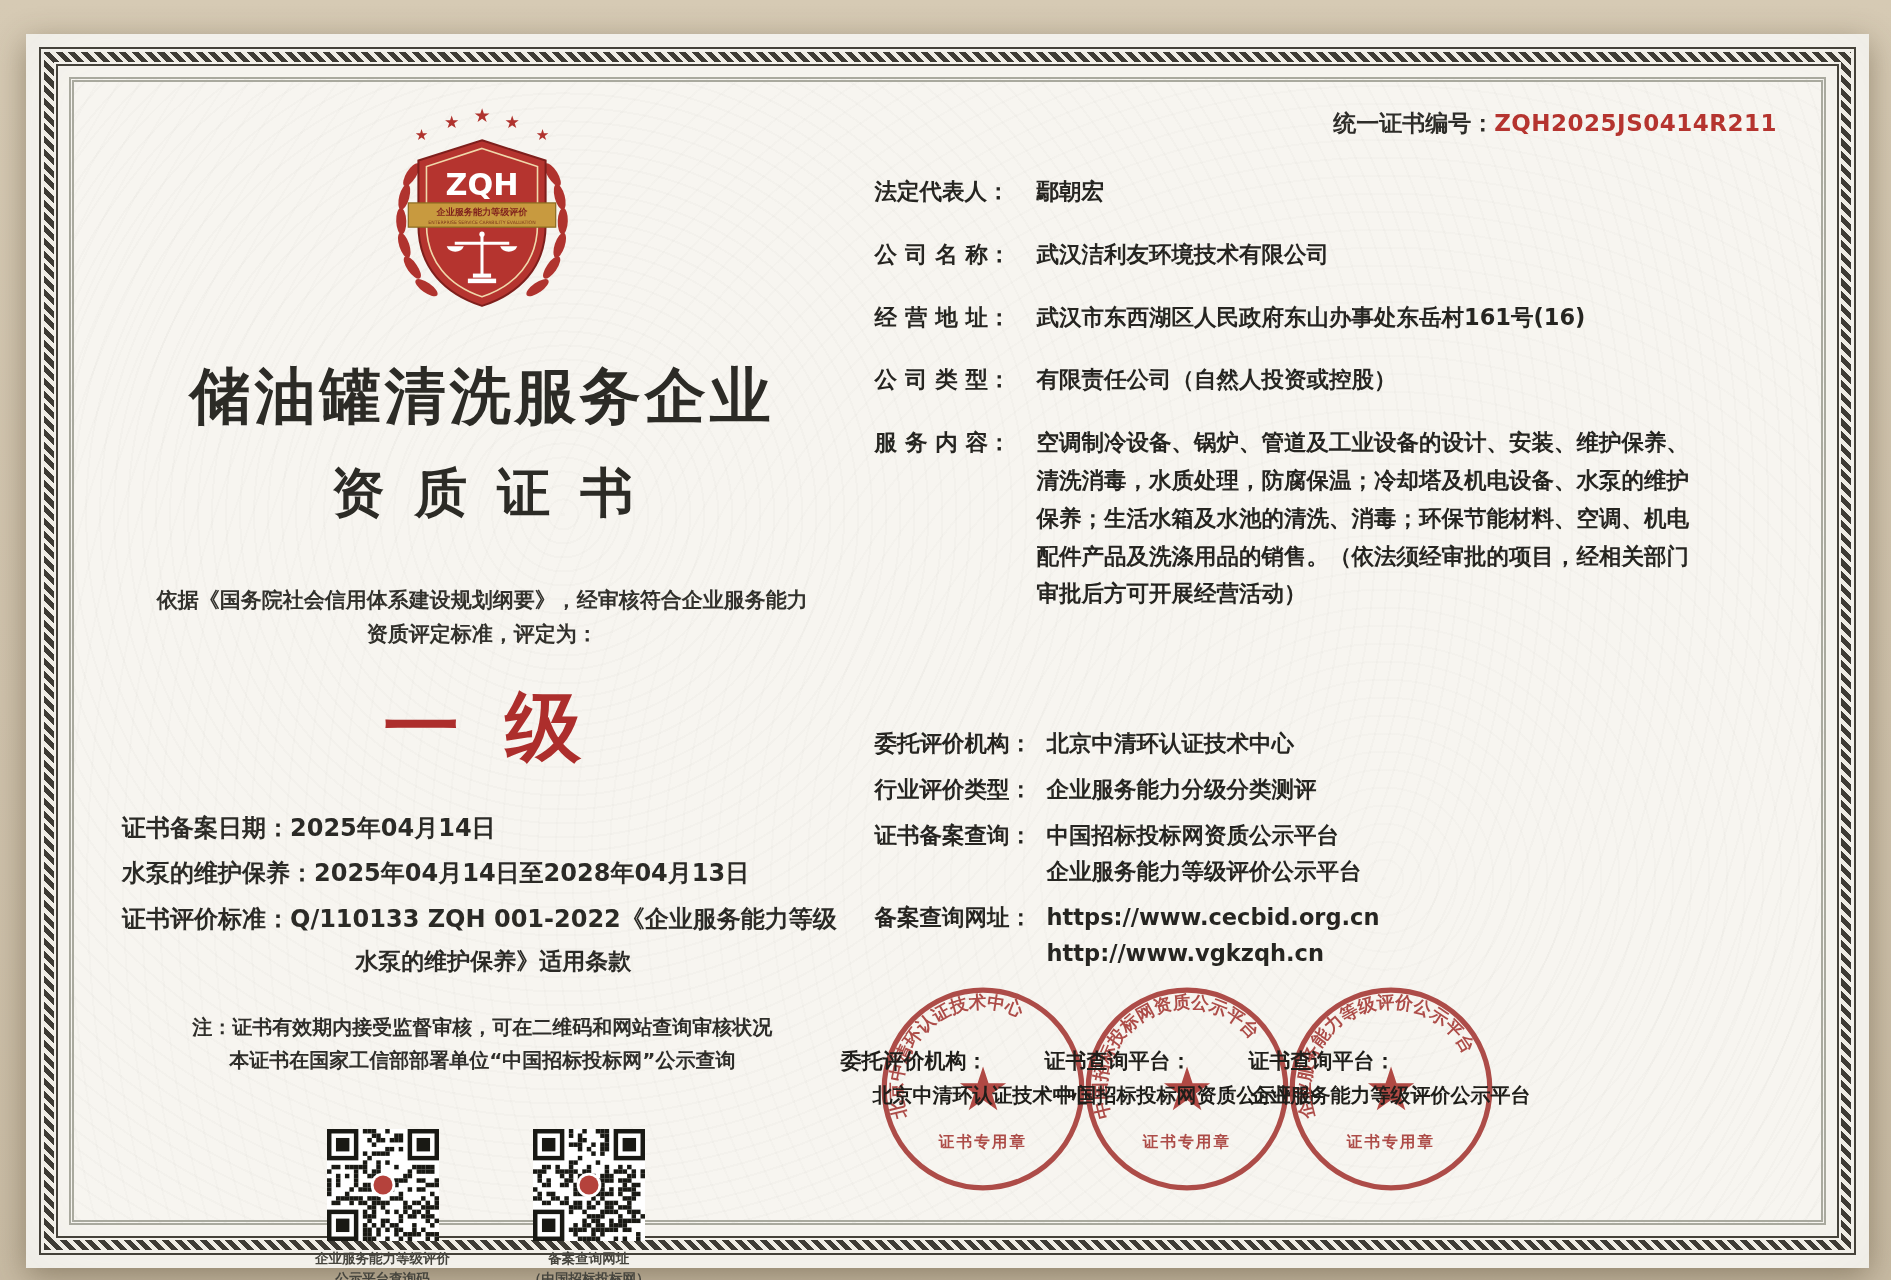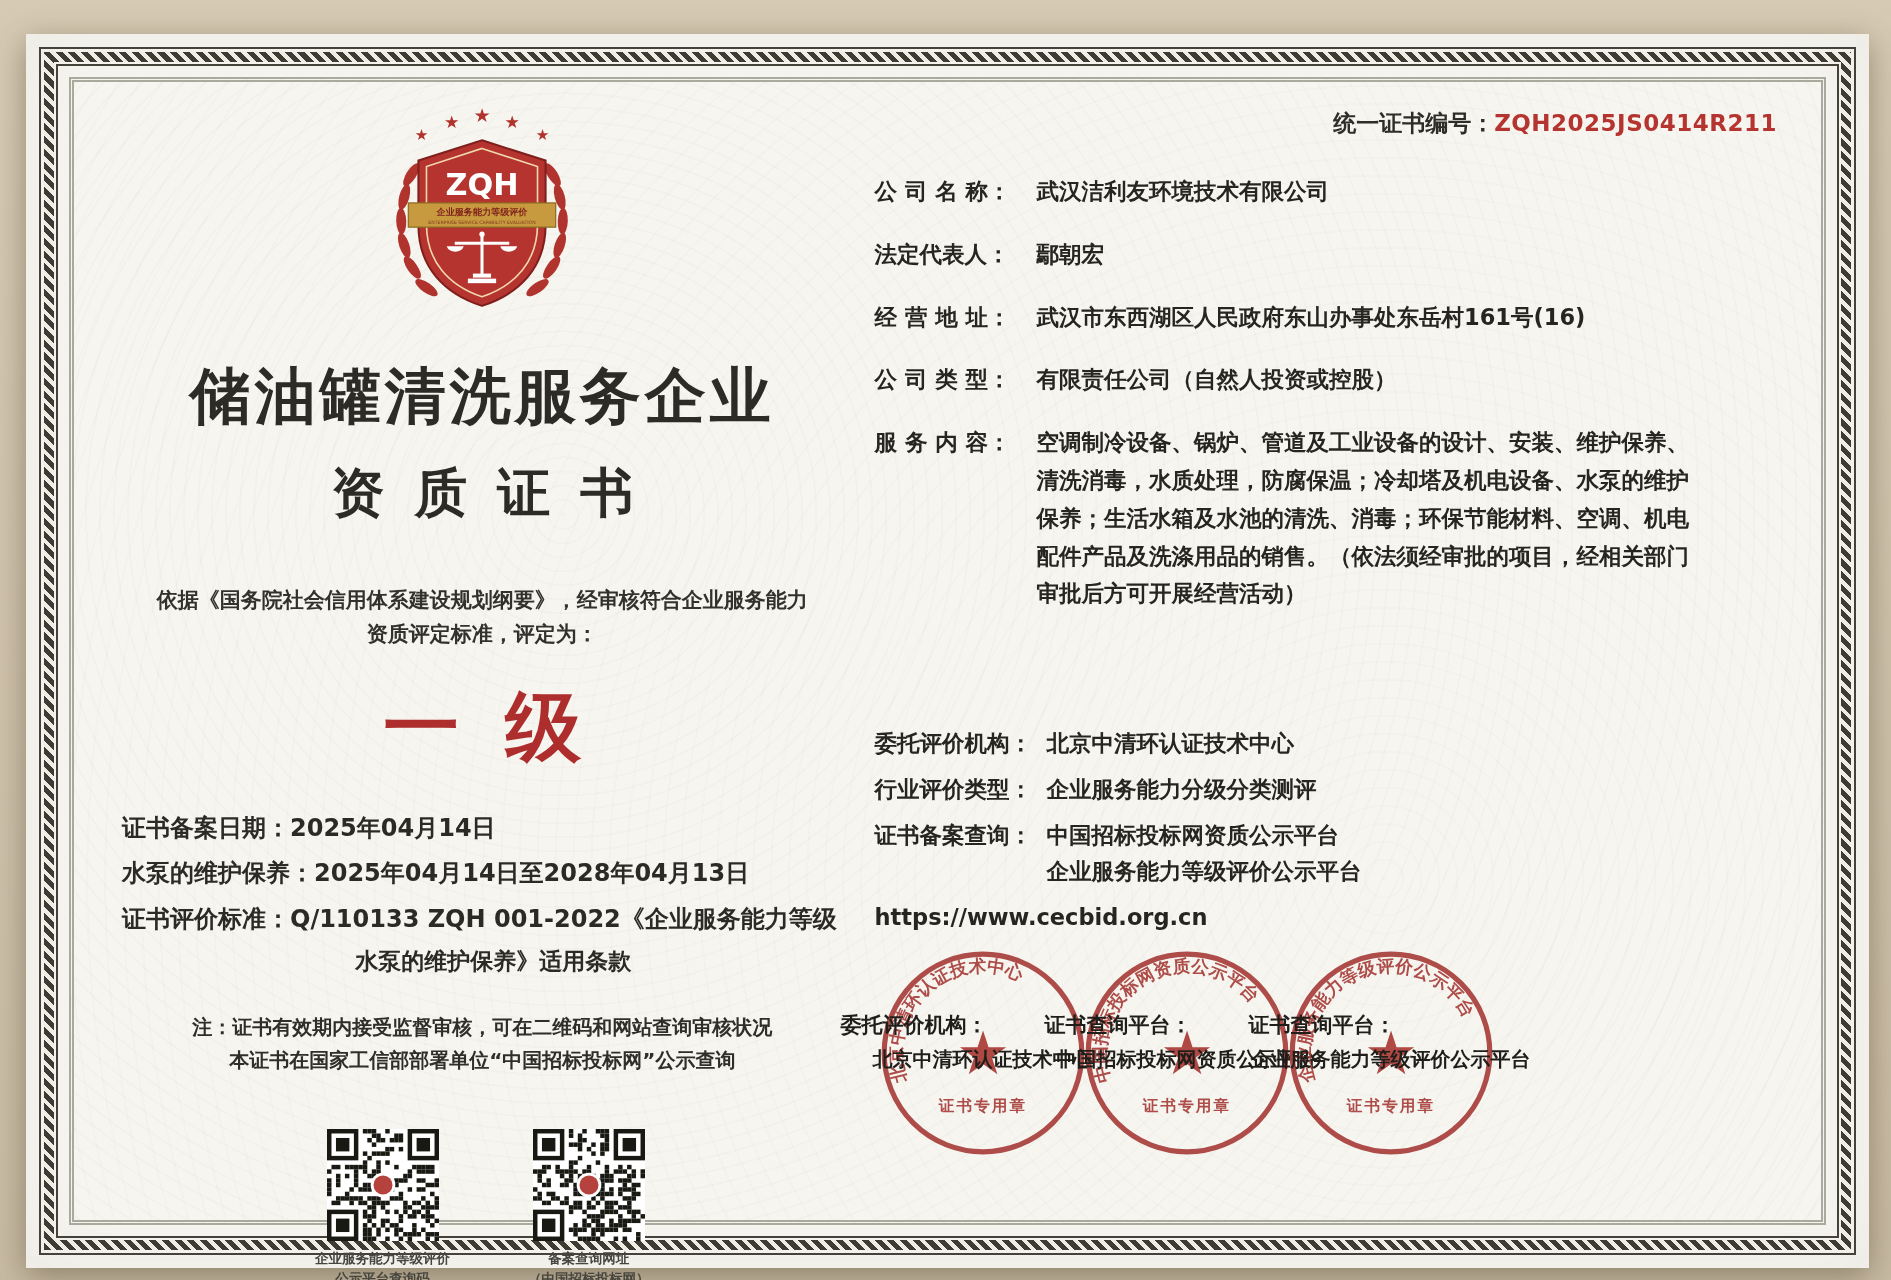--- a/index.html
+++ b/index.html
@@ -599,26 +599,26 @@
               </div>
 
               <div class="col-right">
 
                 <div class="cert-no">
                   <span>统一证书编号：</span><span class="val">ZQH2025JS0414R211</span>
                 </div>
 
                 <div class="fields">
                   <div class="field">
+                    <span class="lab">法定代表人：</span>
+                    <span class="val">鄢朝宏</span>
+                  </div>
+                  <div class="field">
                     <span class="lab">公 司 名 称：</span>
                     <span class="val">武汉洁利友环境技术有限公司</span>
-                  </div>
-                  <div class="field">
-                    <span class="lab">法定代表人：</span>
-                    <span class="val">鄢朝宏</span>
                   </div>
                   <div class="field">
                     <span class="lab">经 营 地 址：</span>
                     <span class="val">武汉市东西湖区人民政府东山办事处东岳村161号(16)</span>
                   </div>
                   <div class="field">
                     <span class="lab">公 司 类 型：</span>
                     <span class="val">有限责任公司（自然人投资或控股）</span>
                   </div>
                   <div class="field">
@@ -637,22 +637,24 @@
                     <span class="val">企业服务能力分级分类测评</span>
                   </div>
                   <div class="field">
                     <span class="lab">证书备案查询：</span>
                     <span class="val">
                       <div>中国招标投标网资质公示平台</div>
                       <div class="val2">企业服务能力等级评价公示平台</div>
                     </span>
                   </div>
                   <div class="field">
+                    <span class="lab">备案查询网址：</span>
                     <span class="val">
                       <div>https://www.cecbid.org.cn</div>
+                      <div class="val2">http://www.vgkzqh.cn</div>
                     </span>
                   </div>
                 </div>
 
                 <div class="seals">
 
                   <div class="seal">
                     <svg width="208" height="208" viewBox="0 0 200 200" opacity="0.93">
                       <defs>
                           <path id="sealp0" d="M 26.7 126.7 A 78 78 0 1 1 173.3 126.7" fill="none"></path>

